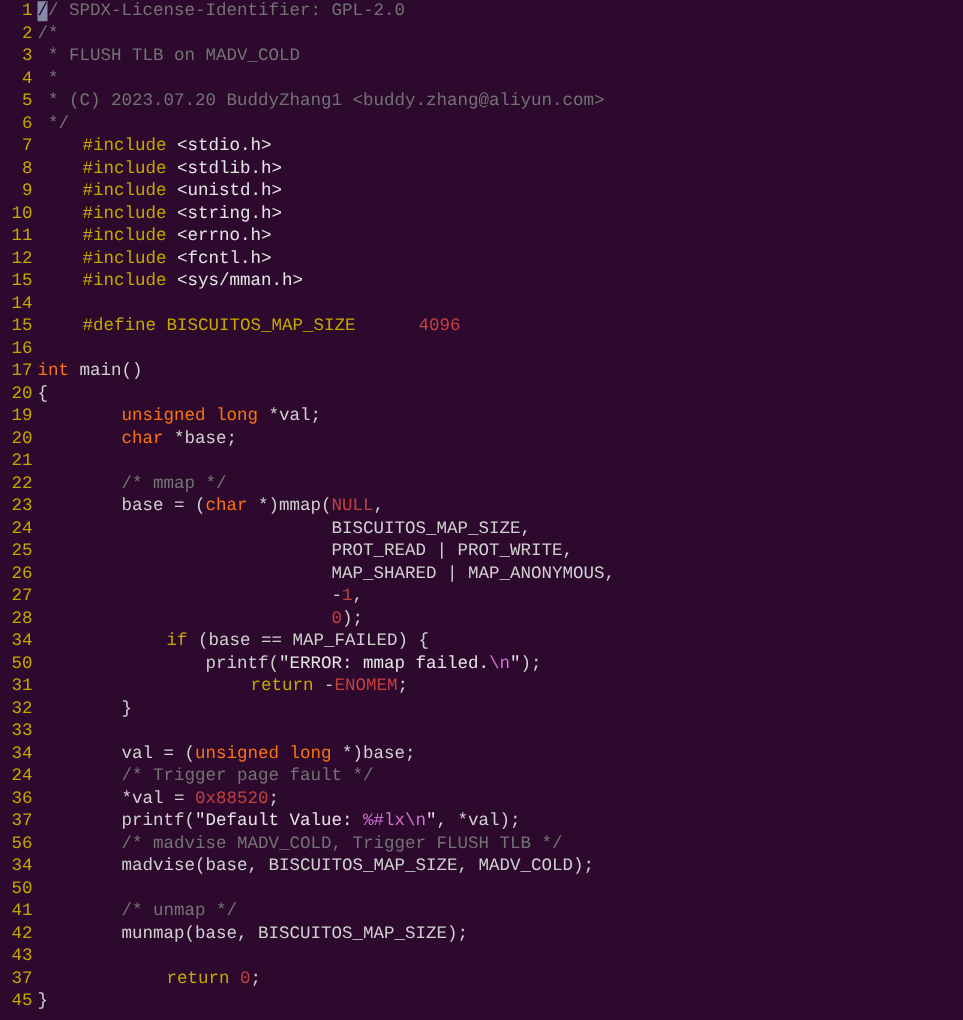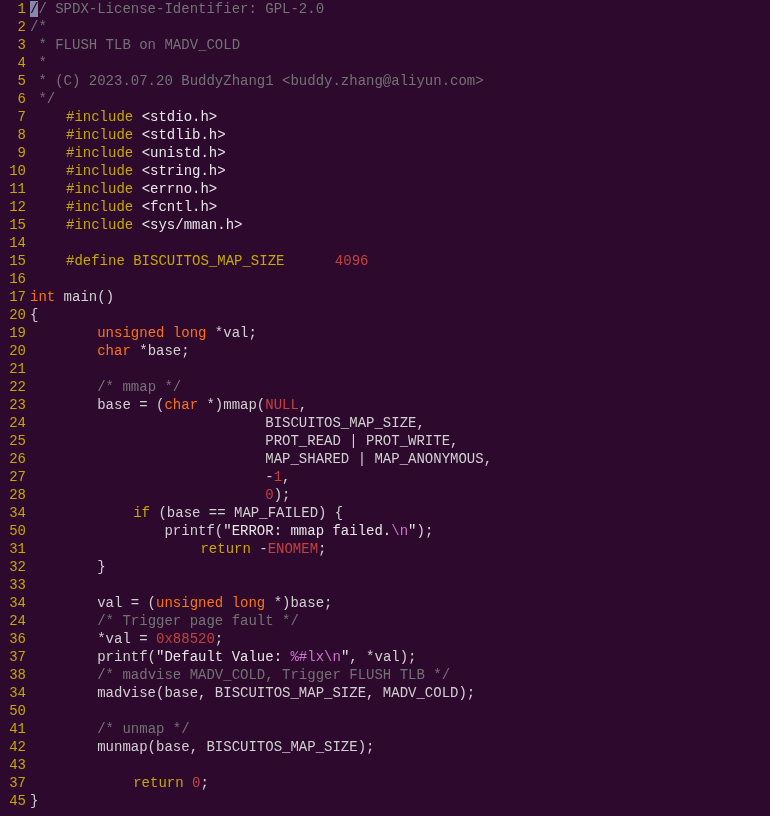--- a/index.html
+++ b/index.html
@@ -81,21 +81,21 @@
       <div class="line ln">28</div>
       <div class="line ln">34</div>
       <div class="line ln">50</div>
       <div class="line ln">31</div>
       <div class="line ln">32</div>
       <div class="line ln">33</div>
       <div class="line ln">34</div>
       <div class="line ln">24</div>
       <div class="line ln">36</div>
       <div class="line ln">37</div>
-      <div class="line ln">38</div>
+      <div class="line ln">56</div>
       <div class="line ln">34</div>
       <div class="line ln">50</div>
       <div class="line ln">41</div>
       <div class="line ln">42</div>
       <div class="line ln">43</div>
       <div class="line ln">37</div>
       <div class="line ln">45</div>
     </div>
   <div class="code" id="code"><div class="line"><span class="cursor">/</span><span class="comment">/ SPDX-License-Identifier: GPL-2.0</span></div><div class="line"><span class="comment">/*</span></div><div class="line"><span class="comment"> * FLUSH TLB on MADV_COLD</span></div><div class="line"><span class="comment"> *</span></div><div class="line"><span class="comment"> * (C) 2023.07.20 BuddyZhang1 &lt;buddy.zhang@aliyun.com&gt;</span></div><div class="line"><span class="comment"> */</span></div><div class="line"><span class="keyword">#include </span><span class="string">&lt;stdio.h&gt;</span></div><div class="line"><span class="keyword">#include </span><span class="string">&lt;stdlib.h&gt;</span></div><div class="line"><span class="keyword">#include </span><span class="string">&lt;unistd.h&gt;</span></div><div class="line"><span class="keyword">#include </span><span class="string">&lt;string.h&gt;</span></div><div class="line"><span class="keyword">#include </span><span class="string">&lt;errno.h&gt;</span></div><div class="line"><span class="keyword">#include </span><span class="string">&lt;fcntl.h&gt;</span></div><div class="line"><span class="keyword">#include </span><span class="string">&lt;sys/mman.h&gt;</span></div><div class="line"><span class=""></span></div><div class="line"><span class="keyword">#define BISCUITOS_MAP_SIZE      </span><span class="number">4096</span></div><div class="line"><span class=""></span></div><div class="line"><span class="type">int</span><span class="ident"> main()</span></div><div class="line"><span class="ident">{</span></div><div class="line"><span class="ident">        </span><span class="type">unsigned</span><span class="ident"> </span><span class="type">long</span><span class="ident"> *val;</span></div><div class="line"><span class="ident">        </span><span class="type">char</span><span class="ident"> *base;</span></div><div class="line"><span class=""></span></div><div class="line"><span class="ident">        </span><span class="comment">/* mmap */</span></div><div class="line"><span class="ident">        base = (</span><span class="type">char</span><span class="ident"> *)mmap(</span><span class="number">NULL</span><span class="ident">,</span></div><div class="line"><span class="ident">                            BISCUITOS_MAP_SIZE,</span></div><div class="line"><span class="ident">                            PROT_READ | PROT_WRITE,</span></div><div class="line"><span class="ident">                            MAP_SHARED | MAP_ANONYMOUS,</span></div><div class="line"><span class="ident">                            -</span><span class="number">1</span><span class="ident">,</span></div><div class="line"><span class="ident">                            </span><span class="number">0</span><span class="ident">);</span></div><div class="line"><span class="ident">        </span><span class="keyword">if</span><span class="ident"> (base == MAP_FAILED) {</span></div><div class="line"><span class="ident">                printf(</span><span class="string">"ERROR: mmap failed.</span><span class="escape">\n</span><span class="string">"</span><span class="ident">);</span></div><div class="line"><span class="ident">                </span><span class="keyword">return</span><span class="ident"> -</span><span class="number">ENOMEM</span><span class="ident">;</span></div><div class="line"><span class="ident">        }</span></div><div class="line"><span class=""></span></div><div class="line"><span class="ident">        val = (</span><span class="type">unsigned</span><span class="ident"> </span><span class="type">long</span><span class="ident"> *)base;</span></div><div class="line"><span class="ident">        </span><span class="comment">/* Trigger page fault */</span></div><div class="line"><span class="ident">        *val = </span><span class="number">0x88520</span><span class="ident">;</span></div><div class="line"><span class="ident">        printf(</span><span class="string">"Default Value: </span><span class="escape">%#lx\n</span><span class="string">"</span><span class="ident">, *val);</span></div><div class="line"><span class="ident">        </span><span class="comment">/* madvise MADV_COLD, Trigger FLUSH TLB */</span></div><div class="line"><span class="ident">        madvise(base, BISCUITOS_MAP_SIZE, MADV_COLD);</span></div><div class="line"><span class=""></span></div><div class="line"><span class="ident">        </span><span class="comment">/* unmap */</span></div><div class="line"><span class="ident">        munmap(base, BISCUITOS_MAP_SIZE);</span></div><div class="line"><span class=""></span></div><div class="line"><span class="ident">        </span><span class="keyword">return</span><span class="ident"> </span><span class="number">0</span><span class="ident">;</span></div><div class="line"><span class="ident">}</span></div></div>
 </div>

